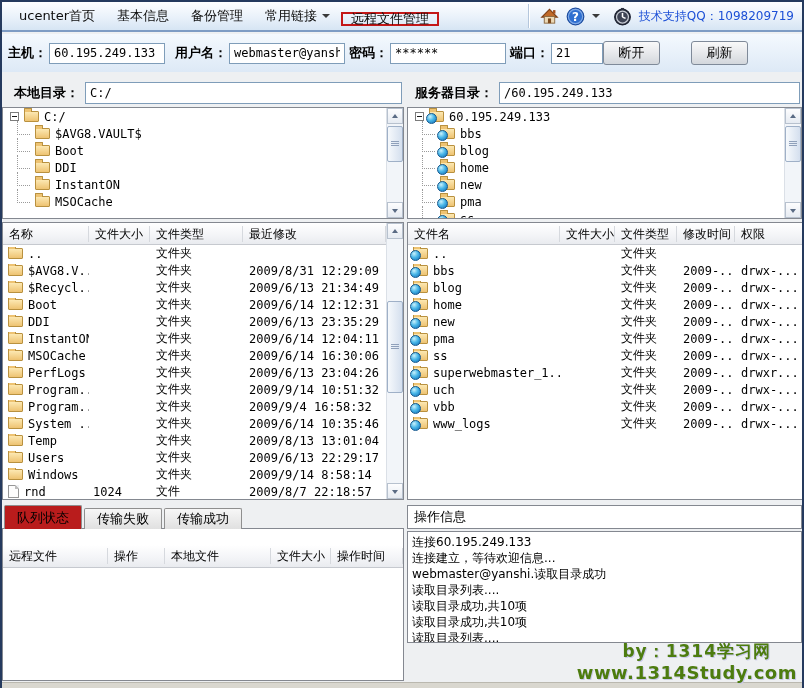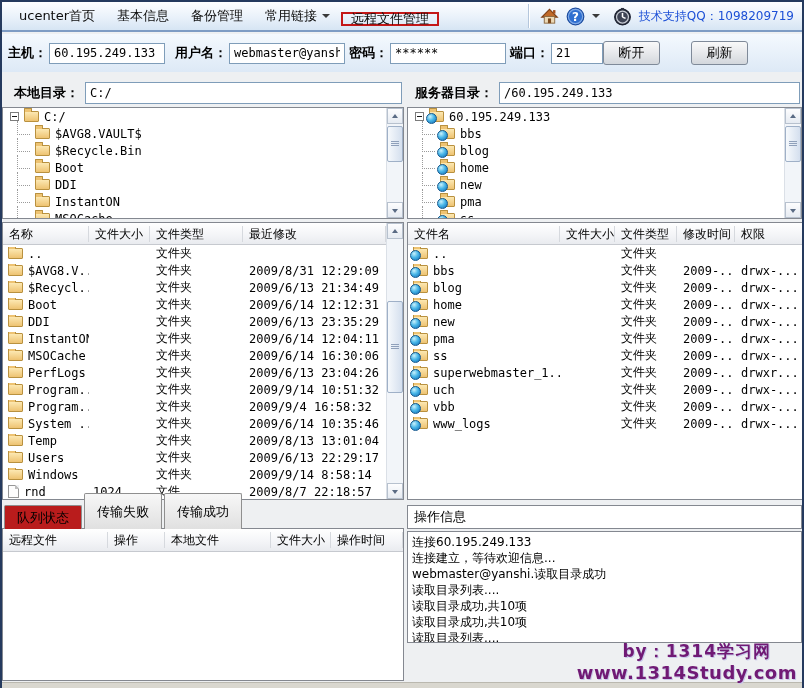--- a/index.html
+++ b/index.html
@@ -90,33 +90,33 @@
   .rgrid{grid-template-columns:152px 55px 62px 58px 1fr;}
   .qgrid{grid-template-columns:105px 57px 106px 60px 1fr;}
   .name-cell{display:flex;align-items:center;gap:5px;padding-left:5px;overflow:hidden;
     font-family:"DejaVu Sans Mono",monospace;}
   .mono{font-family:"DejaVu Sans Mono",monospace;}
   .cell{padding-left:6px;overflow:hidden;}
   .cell.num{padding-left:4px;}
 
   
   .qtabs{position:absolute;left:2px;top:503px;display:flex;gap:2px;z-index:3;align-items:flex-end;height:24px;}
-  .qtab{height:36px;padding:0 12px;display:flex;align-items:center;border:1px solid #8f8f8f;border-bottom:none;
+  .qtab{height:21px;padding:0 12px;display:flex;align-items:center;border:1px solid #8f8f8f;border-bottom:none;
     border-radius:2px 2px 0 0;background:linear-gradient(#f7f7f7,#e0e0e0);font-size:13px;white-space:nowrap;}
   .qtab.active{height:24px;background:#b91c1c;z-index:4;}
   .queue-box{left:0;top:526px;width:402px;height:153px;}
-  .queue-box .thead{height:23px;}
+  .queue-box .thead{height:23px;margin-top:16px;}
 
   
   .log-title{left:405px;top:503px;width:395px;height:24px;display:flex;align-items:center;
     padding-left:6px;font-size:13px;overflow:hidden;}
   .log-box{left:405px;top:529px;width:395px;height:112px;padding:2px 4px;}
   .log-line{height:16px;line-height:16px;font-size:12px;white-space:nowrap;overflow:hidden;}
 
-  .watermark{position:absolute;right:5px;bottom:5px;text-align:right;color:#701a75;font-weight:bold;
+  .watermark{position:absolute;right:5px;bottom:5px;text-align:right;color:#4d7c0f;font-weight:bold;
     z-index:10;text-shadow:1px 1px 0 #c9c9ea;line-height:21px;}
   .wm1{font-size:17px;padding-right:26px;letter-spacing:1px;}
   .wm2{font-size:18px;letter-spacing:0.5px;}
 
   .footer{position:absolute;left:0;bottom:0;width:800px;height:6px;background:#d9d7cf;border-top:1px solid #bab8af;}
 </style>
 </head>
 <body>
 
 <div id="app">
@@ -195,25 +195,20 @@
           <span class="tree-node-label">C:/</span>
         </div>
         <div class="tree-row child">
           <span class="conn"></span>
           <span class="i-folder"></span>
           <span class="tree-node-label">$AVG8.VAULT$</span>
         </div>
         <div class="tree-row child">
           <span class="conn"></span>
           <span class="i-folder"></span>
-          <span class="tree-node-label">$Recycle.Bin</span>
-        </div>
-        <div class="tree-row child">
-          <span class="conn"></span>
-          <span class="i-folder"></span>
           <span class="tree-node-label">Boot</span>
         </div>
         <div class="tree-row child">
           <span class="conn"></span>
           <span class="i-folder"></span>
           <span class="tree-node-label">DDI</span>
         </div>
         <div class="tree-row child">
           <span class="conn"></span>
           <span class="i-folder"></span>

